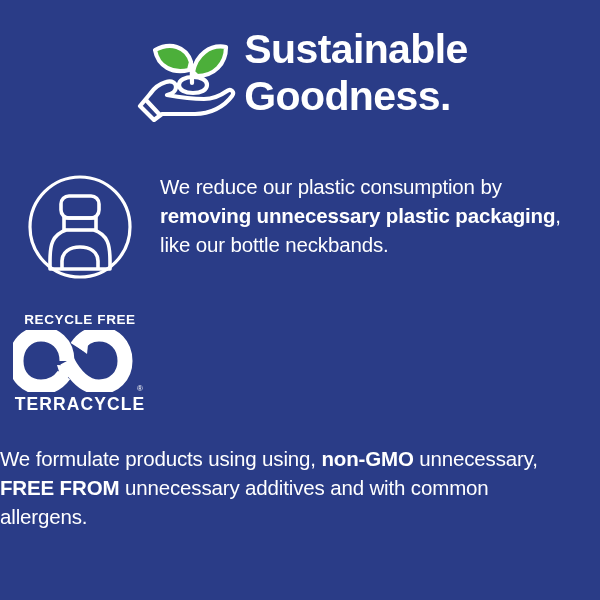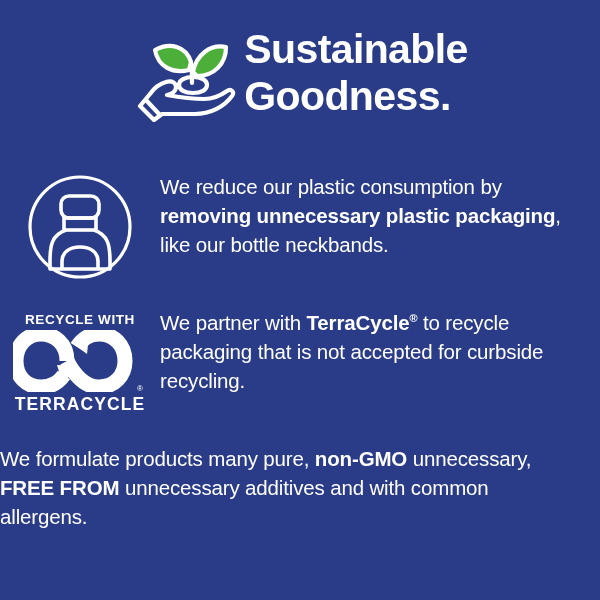--- a/index.html
+++ b/index.html
@@ -177,46 +177,43 @@
         </svg>
       </div>
       <div class="row-text">
         <span>We reduce our plastic consumption by </span><b>removing unnecessary plastic packaging</b><span>, like our bottle neckbands.</span>
       </div>
     </div>
 
     <div class="row">
       <div class="row-icon">
         <div class="tc-lockup">
-          <div class="tc-top">RECYCLE WITH</div>
+          <div class="tc-top">RECYCLE FREE</div>
           <div class="tc-symbol">
             <svg width="134" height="62" viewBox="0 0 134 62" xmlns="http://www.w3.org/2000/svg">
               <g fill="none" stroke="#ffffff" stroke-width="15" stroke-linecap="butt">
 
                 <path d="M54 31 C54 13 41 4 28 4 C14 4 3 15 3 31
                          C3 47 14 57 28 57 C38 57 46 52 51 45"></path>
 
                 <path d="M54 31 C62 46 72 57 86 57 C101 57 112 46 112 31
                          C112 15 101 4 86 4 C77 4 69 9 64 17"></path>
               </g>
 
               <polygon points="44,35 64,36 50,54" fill="#ffffff"></polygon>
 
               <polygon points="74,24 58,12 76,6" fill="#ffffff"></polygon>
             </svg>
             <span class="tc-reg">®</span>
           </div>
           <div class="tc-bottom">TERRACYCLE</div>
         </div>
       </div>
-      <div class="row-text">
-        <span>We partner with </span><b>TerraCycle</b><b><sup>®</sup></b><span> to recycle packaging that is not accepted for curbside recycling.</span>
-      </div>
     </div>
 
     <div class="row">
       <div class="row-text">
-        <span>We formulate products many pure, </span><b>non-GMO</b><span> unnecessary, </span><b>FREE FROM</b><span> unnecessary additives and with common allergens.</span>
+        <span>We formulate products using using, </span><b>non-GMO</b><span> unnecessary, </span><b>FREE FROM</b><span> unnecessary additives and with common allergens.</span>
       </div>
     </div>
 
   </div>
 </div>
 
 </body></html>

